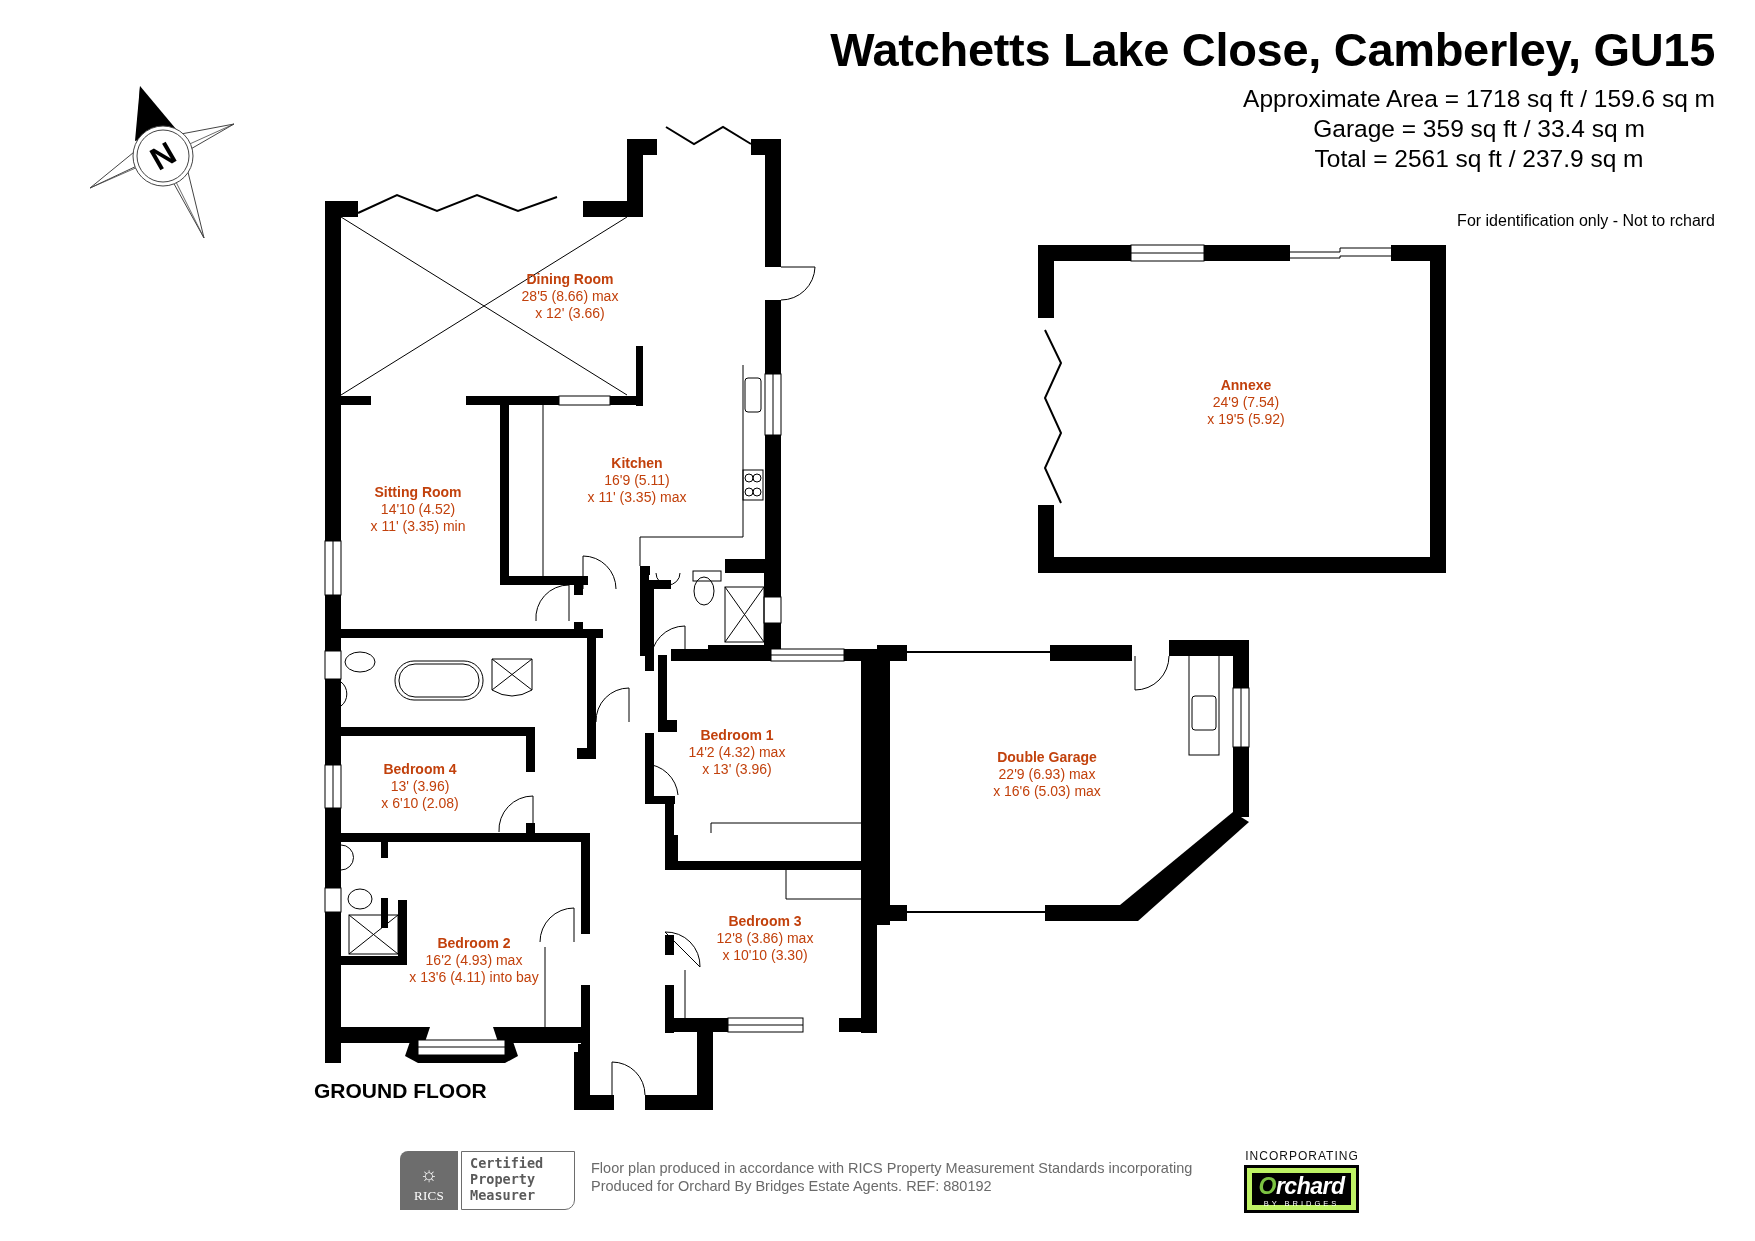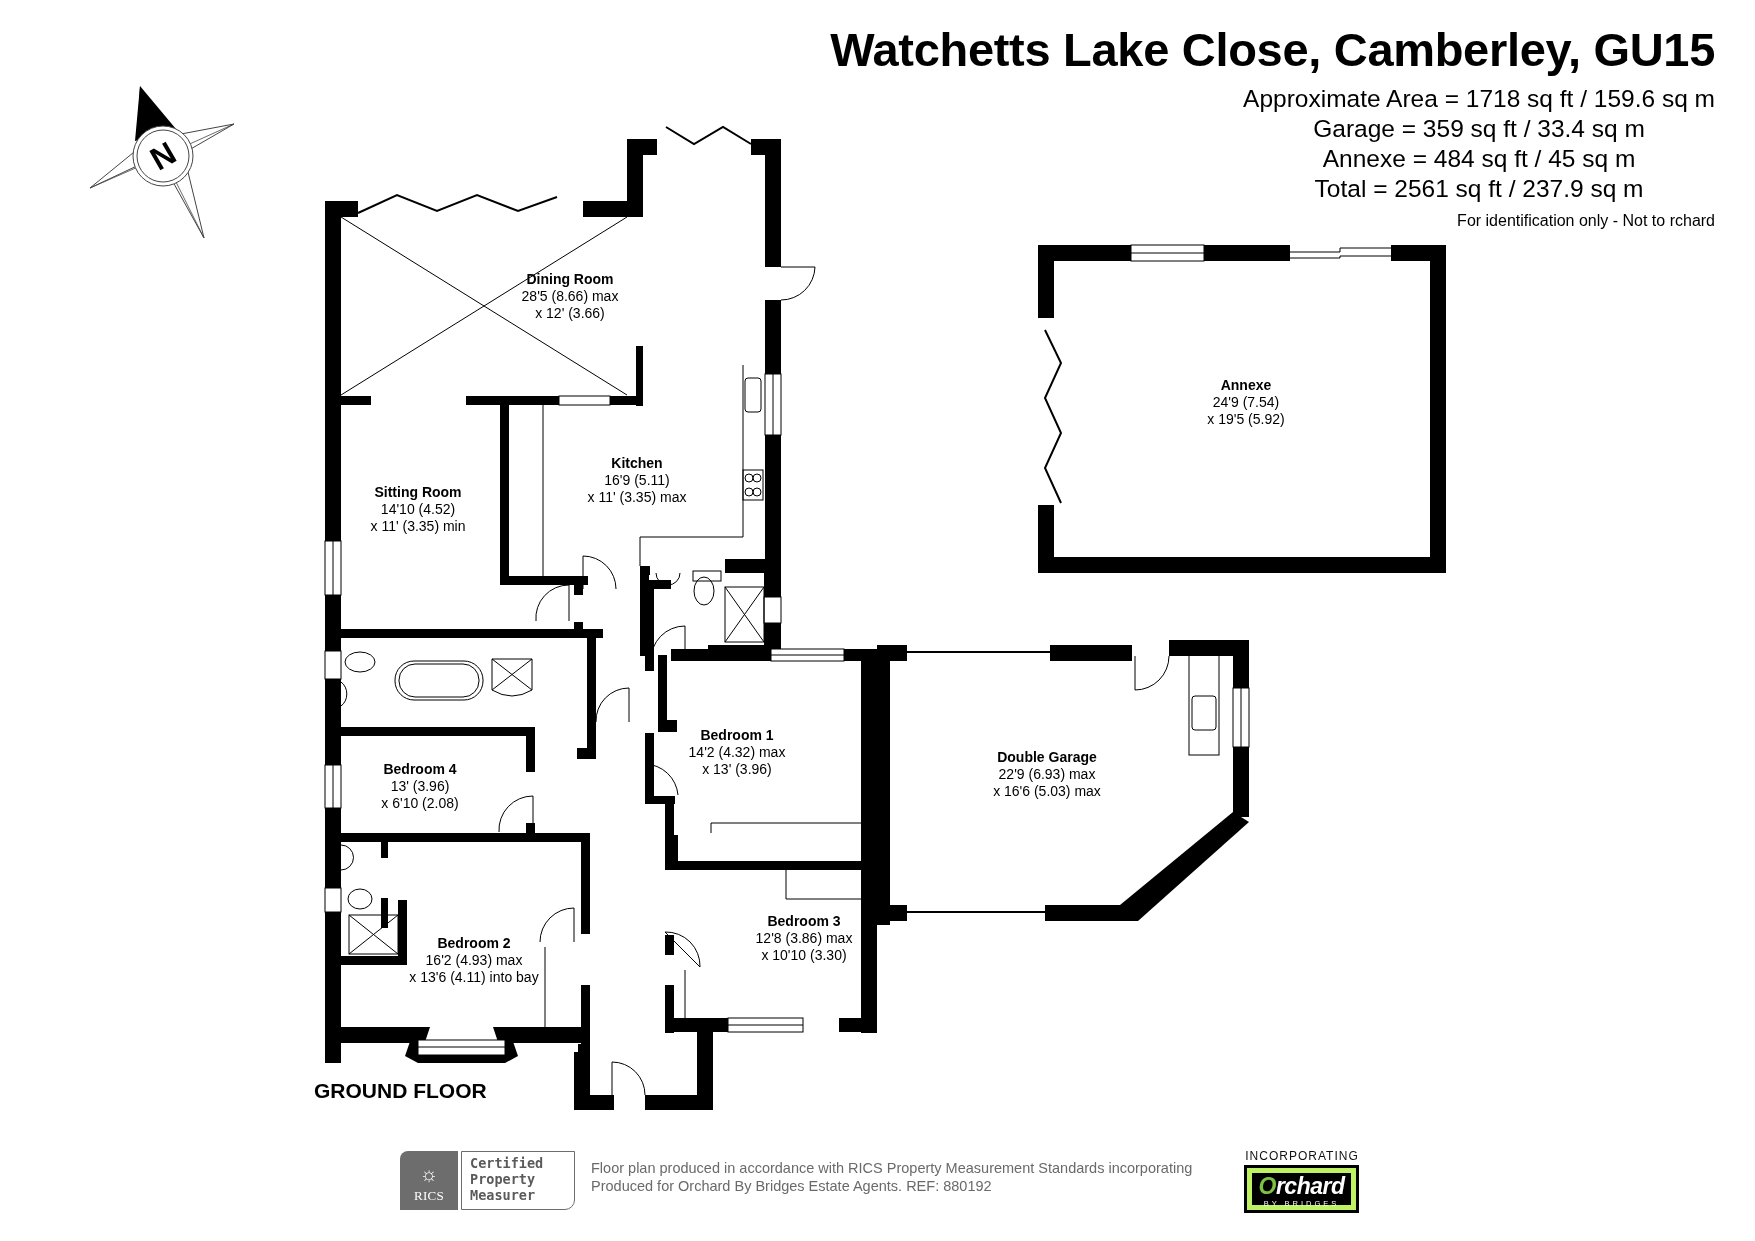--- a/index.html
+++ b/index.html
@@ -2,21 +2,21 @@
 <html><head>
 <meta charset="utf-8">
 <style>
   html, body { margin: 0; padding: 0; background: #ffffff; }
   body { width: 1755px; height: 1241px; position: relative; overflow: hidden; font-family: "Liberation Sans", sans-serif; color: #000; }
   .title { position: absolute; right: 40px; top: 22px; font-size: 47px; font-weight: bold; letter-spacing: -0.3px; white-space: nowrap; }
   .areas { position: absolute; right: 40px; top: 84px; text-align: center; font-size: 24.5px; line-height: 30px; }
   .areas div { white-space: nowrap; }
   .disclaimer { position: absolute; right: 40px; top: 212px; font-size: 16px; white-space: nowrap; }
   svg.plan { position: absolute; left: 0; top: 0; }
-  .room-label { position: absolute; text-align: center; font-size: 14px; line-height: 17px; transform: translateX(-50%); white-space: nowrap; color: #000000; }
+  .room-label { position: absolute; text-align: center; font-size: 14px; line-height: 17px; transform: translateX(-50%); white-space: nowrap; color: #c2410c; }
   .room-label .name { font-weight: bold; }
   .floor-label { position: absolute; left: 314px; top: 1079px; font-size: 21px; font-weight: bold; white-space: nowrap; }
   .rics { position: absolute; left: 400px; top: 1151px; width: 175px; height: 59px; display: flex; }
   .rics .seal { width: 58px; height: 59px; background: #6d6d6d; border-radius: 8px 0 0 0; color: #fff; display: flex; flex-direction: column; align-items: center; justify-content: flex-end; padding-bottom: 6px; box-sizing: border-box; }
   .rics .seal .lion { font-size: 20px; line-height: 20px; margin-bottom: 4px; }
   .rics .seal .txt { font-family: "Liberation Serif", serif; font-weight: normal; font-size: 13px; letter-spacing: 0.3px; }
   .rics .cert { flex: 1; margin-left: 3px; border: 1.5px solid #6d6d6d; border-radius: 0 0 10px 0; color: #5a5a5a; font-family: "DejaVu Sans Mono", monospace; font-weight: bold; font-size: 13.5px; line-height: 16px; padding: 3px 8px; box-sizing: border-box; }
   .foot-text { position: absolute; left: 591px; top: 1159px; font-size: 14.5px; line-height: 18px; color: #6a6a6a; white-space: nowrap; }
   .incorp { position: absolute; left: 1244px; top: 1149px; width: 116px; text-align: center; font-size: 12px; letter-spacing: 1px; color: #111; }
   .orchard { position: absolute; left: 1244px; top: 1165px; width: 115px; height: 48px; background: #000; box-sizing: border-box; padding: 3px; }
@@ -25,21 +25,20 @@
   .orchard .brand .o { color: #7cc242; }
   .orchard .sub { font-size: 7.5px; letter-spacing: 3px; line-height: 10px; }
 </style>
 </head>
 <body>
 
 <div class="title">Watchetts Lake Close, Camberley, GU15</div>
 <div class="areas">
   <div>Approximate Area = 1718 sq ft / 159.6 sq m</div>
   <div>Garage = 359 sq ft / 33.4 sq m</div>
-  <div>Annexe = 484 sq ft / 45 sq m</div>
   <div>Total = 2561 sq ft / 237.9 sq m</div>
 </div>
 <div class="disclaimer">For identification only - Not to rchard</div>
 
 <svg class="plan" width="1755" height="1241" viewBox="0 0 1755 1241">
 
   <g transform="translate(163,156)">
     <polygon points="-24,-8 -22,8 -73,32" fill="#fff" stroke="#444" stroke-width="1"></polygon>
     <polygon points="10,26 24,12 41,82" fill="#fff" stroke="#444" stroke-width="1"></polygon>
     <polygon points="18,-22 26,-6 71,-32" fill="#fff" stroke="#444" stroke-width="1"></polygon>
@@ -261,21 +260,21 @@
 <div class="room-label" style="left:737px; top:727px;">
   <div class="name">Bedroom 1</div>
   <div>14'2 (4.32) max</div>
   <div>x 13' (3.96)</div>
 </div>
 <div class="room-label" style="left:474px; top:935px;">
   <div class="name">Bedroom 2</div>
   <div>16'2 (4.93) max</div>
   <div>x 13'6 (4.11) into bay</div>
 </div>
-<div class="room-label" style="left:804px; top:913px;">
+<div class="room-label" style="left:765px; top:913px;">
   <div class="name">Bedroom 3</div>
   <div>12'8 (3.86) max</div>
   <div>x 10'10 (3.30)</div>
 </div>
 <div class="room-label" style="left:1047px; top:749px;">
   <div class="name">Double Garage</div>
   <div>22'9 (6.93) max</div>
   <div>x 16'6 (5.03) max</div>
 </div>
 <div class="room-label" style="left:1246px; top:377px;">

